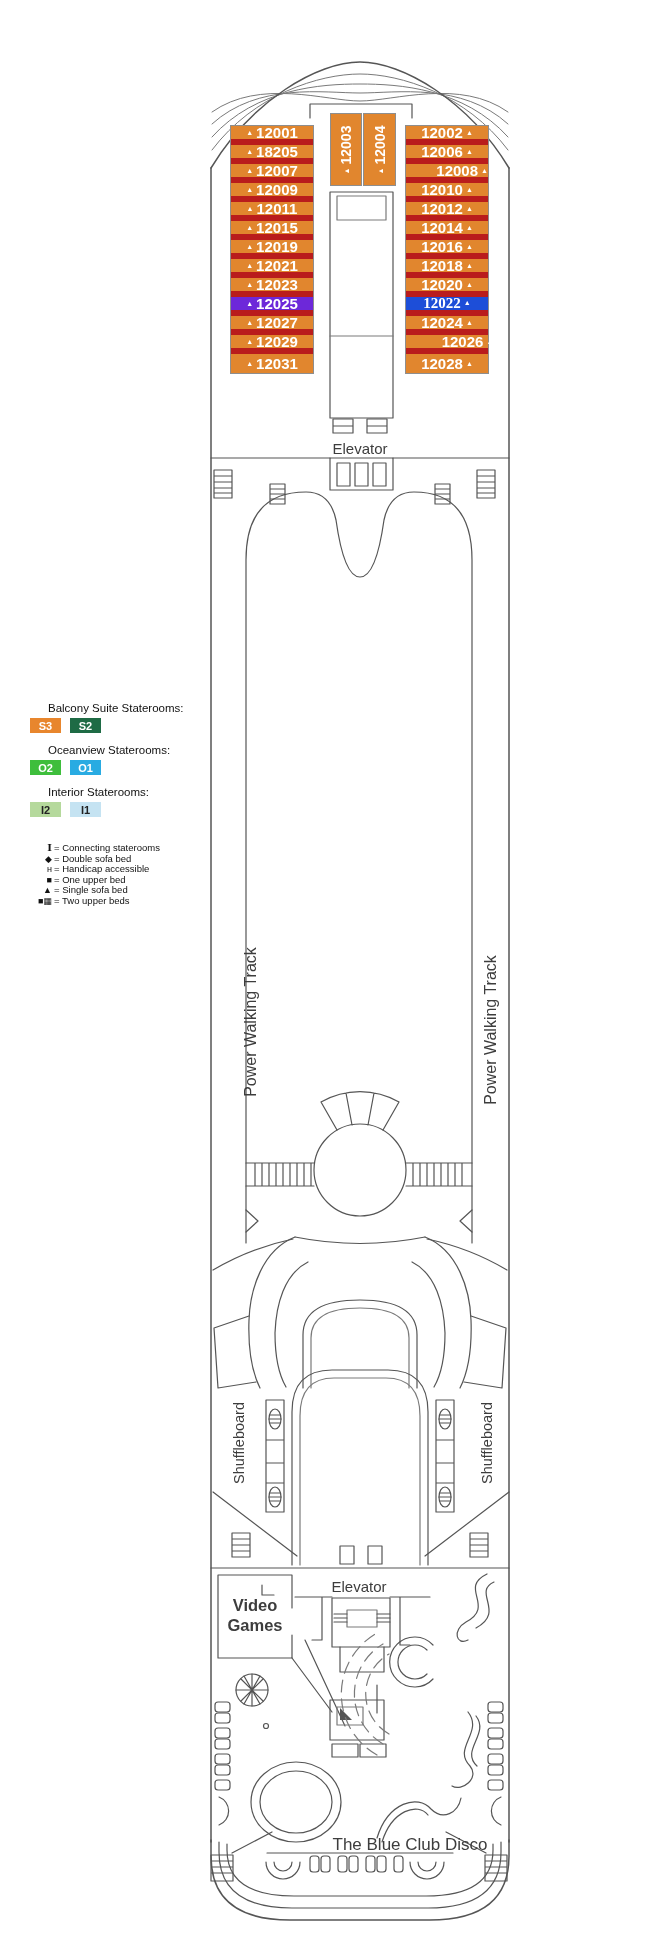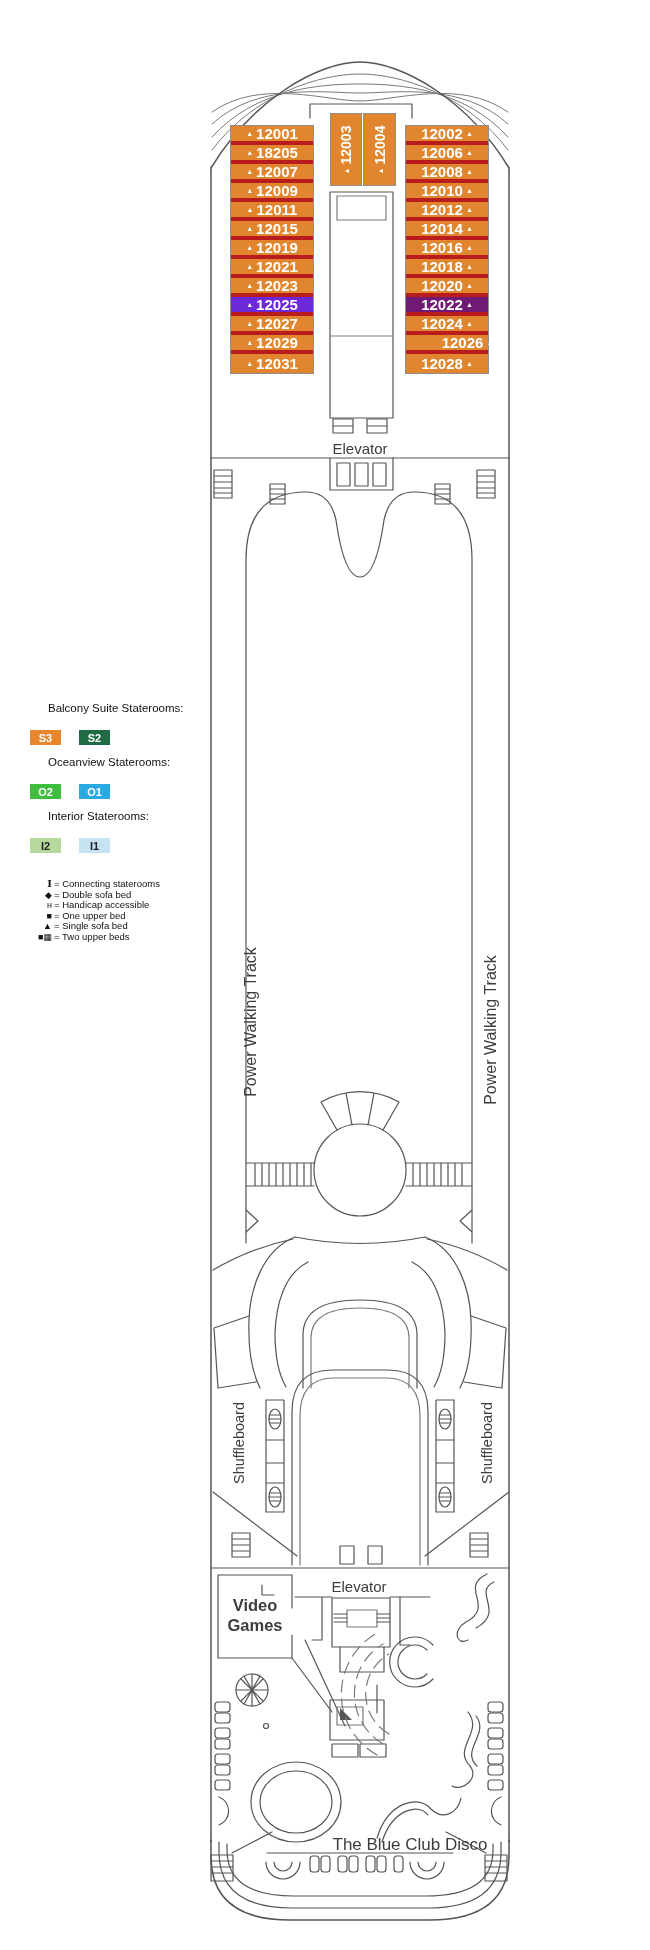--- a/index.html
+++ b/index.html
@@ -5,21 +5,21 @@
   html,body{margin:0;padding:0;background:#ffffff;}
   #canvas{position:relative;width:650px;height:1950px;background:#fff;
           font-family:"Liberation Sans",sans-serif;overflow:hidden;}
   .plan-svg{position:absolute;left:0;top:0;}
 
   
   .cabin-col{position:absolute;border:1px solid #8e8e8e;box-sizing:border-box;}
   #cabins-left{left:230px;top:125px;width:84px;}
   #cabins-right{left:405px;top:125px;width:84px;}
   .cabin{height:19px;box-sizing:border-box;display:flex;align-items:center;justify-content:center;
-         gap:3px;color:#fff;font-weight:bold;font-size:15px;border-bottom:4px solid #b91c1c;}
+         gap:3px;color:#fff;font-weight:bold;font-size:15px;border-bottom:6px solid #b91c1c;}
   .cabin:last-child{border-bottom:none;}
   .tri{font-size:7px;line-height:1;}
   
   .cabin-vert{position:absolute;top:113px;height:73px;border:1px solid #8e8e8e;box-sizing:border-box;}
   .cabin-vert .rot{position:absolute;left:50%;top:50%;width:72px;height:28px;
          transform:translate(-50%,-50%) rotate(-90deg);display:flex;align-items:center;
          justify-content:center;gap:3px;color:#fff;font-weight:bold;font-size:14px;white-space:nowrap;}
 
   
   .vlabel{position:absolute;}
@@ -27,21 +27,21 @@
         white-space:nowrap;color:#3d3d3d;}
   .pwt span{font-size:16px;}
   .sb span{font-size:14.5px;}
 
   .hlabel{position:absolute;text-align:center;color:#3d3d3d;}
 
   
   #legend{position:absolute;left:30px;top:702px;width:170px;color:#111;}
   .leg-title{font-size:11.5px;margin-top:11px;margin-left:18px;}
   .leg-title:first-child{margin-top:0;}
-  .badges{display:flex;gap:18px;margin-top:16px;}
+  .badges{display:flex;gap:9px;margin-top:4px;}
   .badge{width:31px;height:15px;display:flex;align-items:center;justify-content:center;
          font-size:11px;font-weight:bold;}
   #symbols{margin-top:26px;padding-left:5px;}
   .sym-row{display:flex;align-items:baseline;font-size:9.5px;line-height:10.5px;color:#111;}
   .sym-g{width:17px;text-align:right;padding-right:2px;font-size:9px;}
   .sym-serif{font-family:"DejaVu Serif",serif;font-weight:bold;font-size:10px;}
 </style>
 </head>
 <body>
 
@@ -250,21 +250,21 @@
     </div>
   <div id="cabins-right" class="cabin-col">
       <div class="cabin" style="background: rgb(225, 134, 46);">
         <span>12002</span>
         <span class="tri">▲</span>
       </div>
       <div class="cabin" style="background: rgb(225, 134, 46);">
         <span>12006</span>
         <span class="tri">▲</span>
       </div>
-      <div class="cabin" style="background: rgb(225, 134, 46);">
+      <div class="cabin" style="background: rgb(225, 134, 46); justify-content: flex-end;">
         <span>12008</span>
         <span class="tri">▲</span>
       </div>
       <div class="cabin" style="background: rgb(225, 134, 46);">
         <span>12010</span>
         <span class="tri">▲</span>
       </div>
       <div class="cabin" style="background: rgb(225, 134, 46);">
         <span>12012</span>
         <span class="tri">▲</span>
@@ -278,21 +278,21 @@
         <span class="tri">▲</span>
       </div>
       <div class="cabin" style="background: rgb(225, 134, 46);">
         <span>12018</span>
         <span class="tri">▲</span>
       </div>
       <div class="cabin" style="background: rgb(225, 134, 46);">
         <span>12020</span>
         <span class="tri">▲</span>
       </div>
-      <div class="cabin" style="background: #701a75;">
+      <div class="cabin" style="background: #1d4ed8; font-family: Liberation Serif, serif;">
         <span>12022</span>
         <span class="tri">▲</span>
       </div>
       <div class="cabin" style="background: rgb(225, 134, 46);">
         <span>12024</span>
         <span class="tri">▲</span>
       </div>
       <div class="cabin" style="background: rgb(225, 134, 46); padding-left: 41px;">
         <span>12026</span>
         <span class="tri">▲</span>

